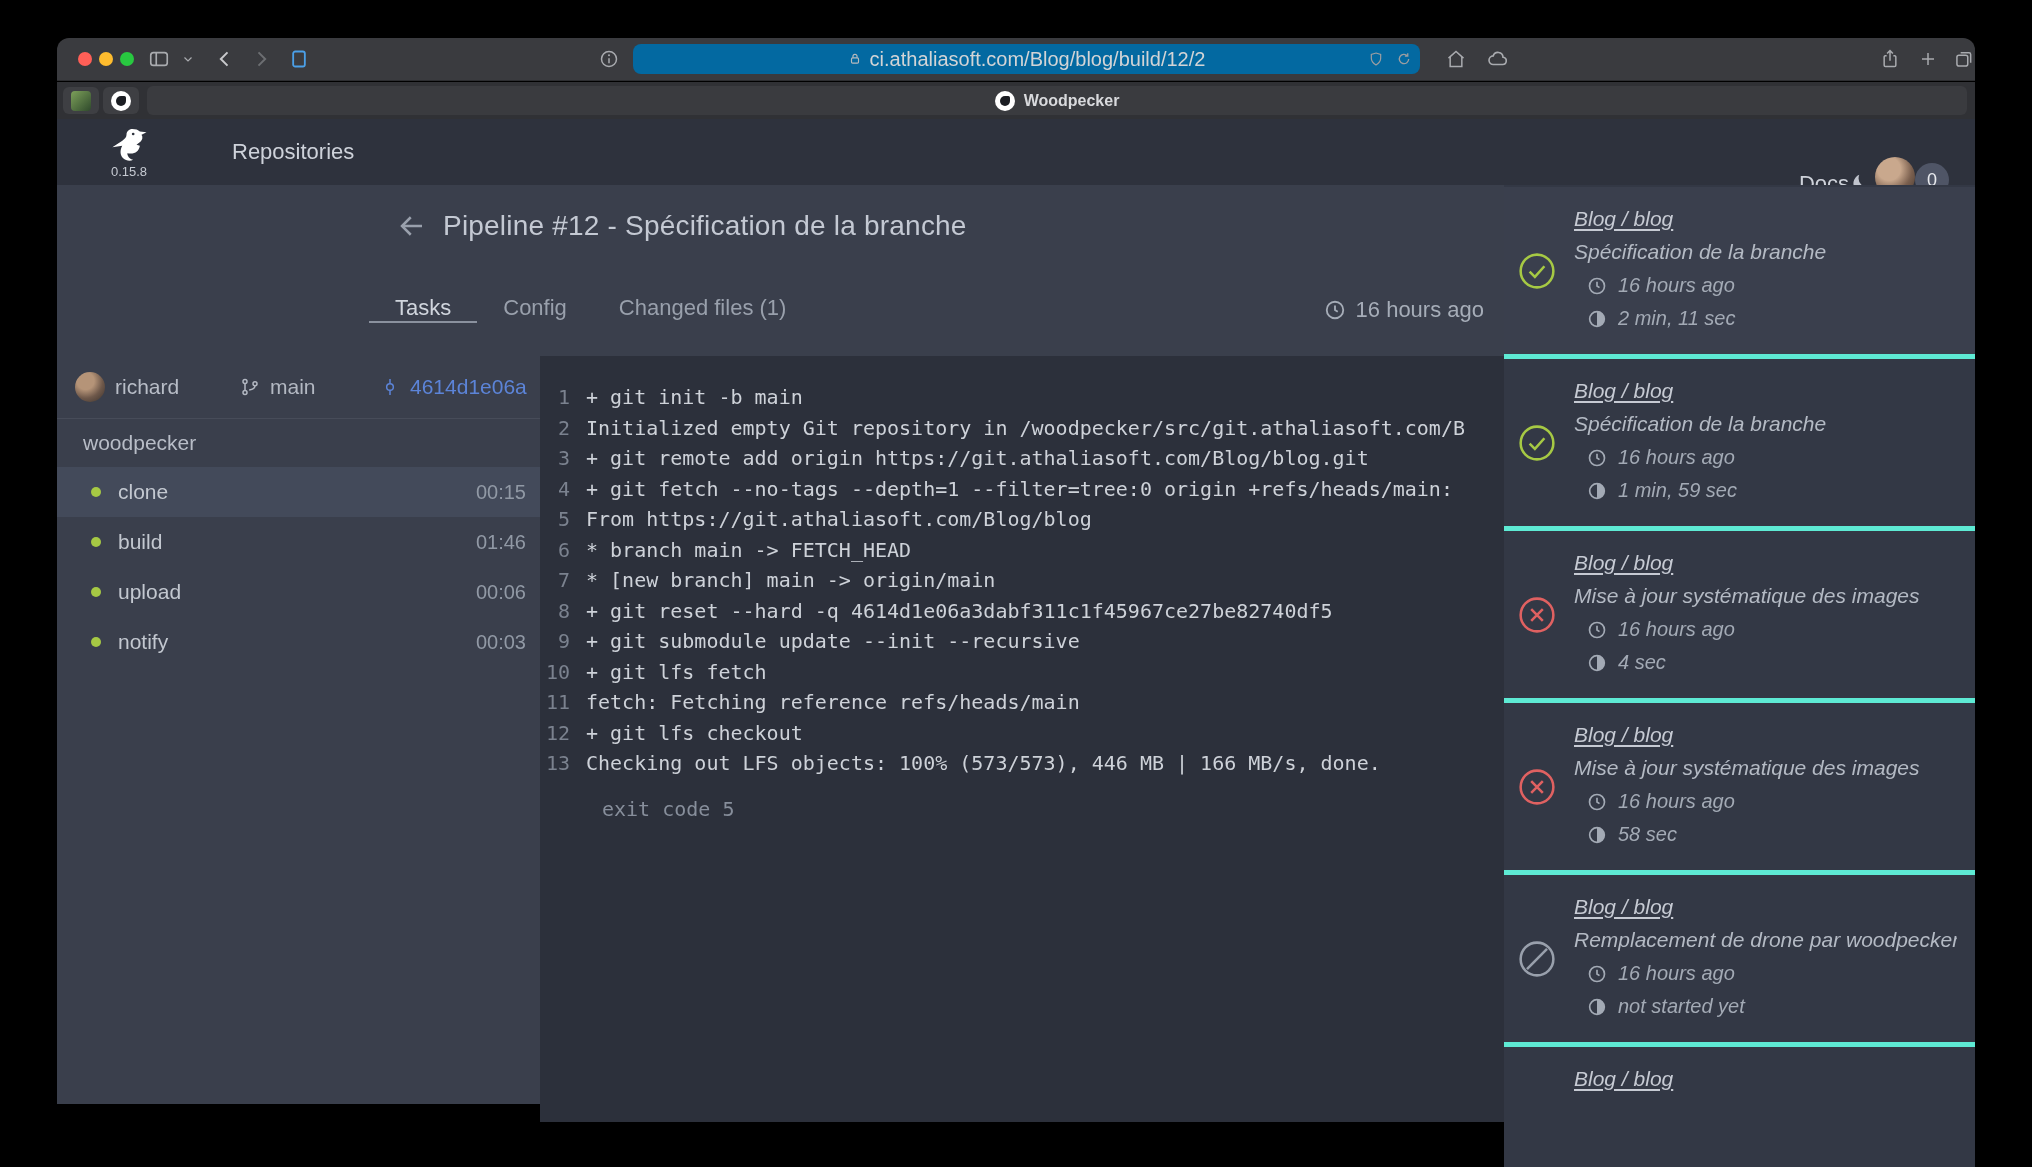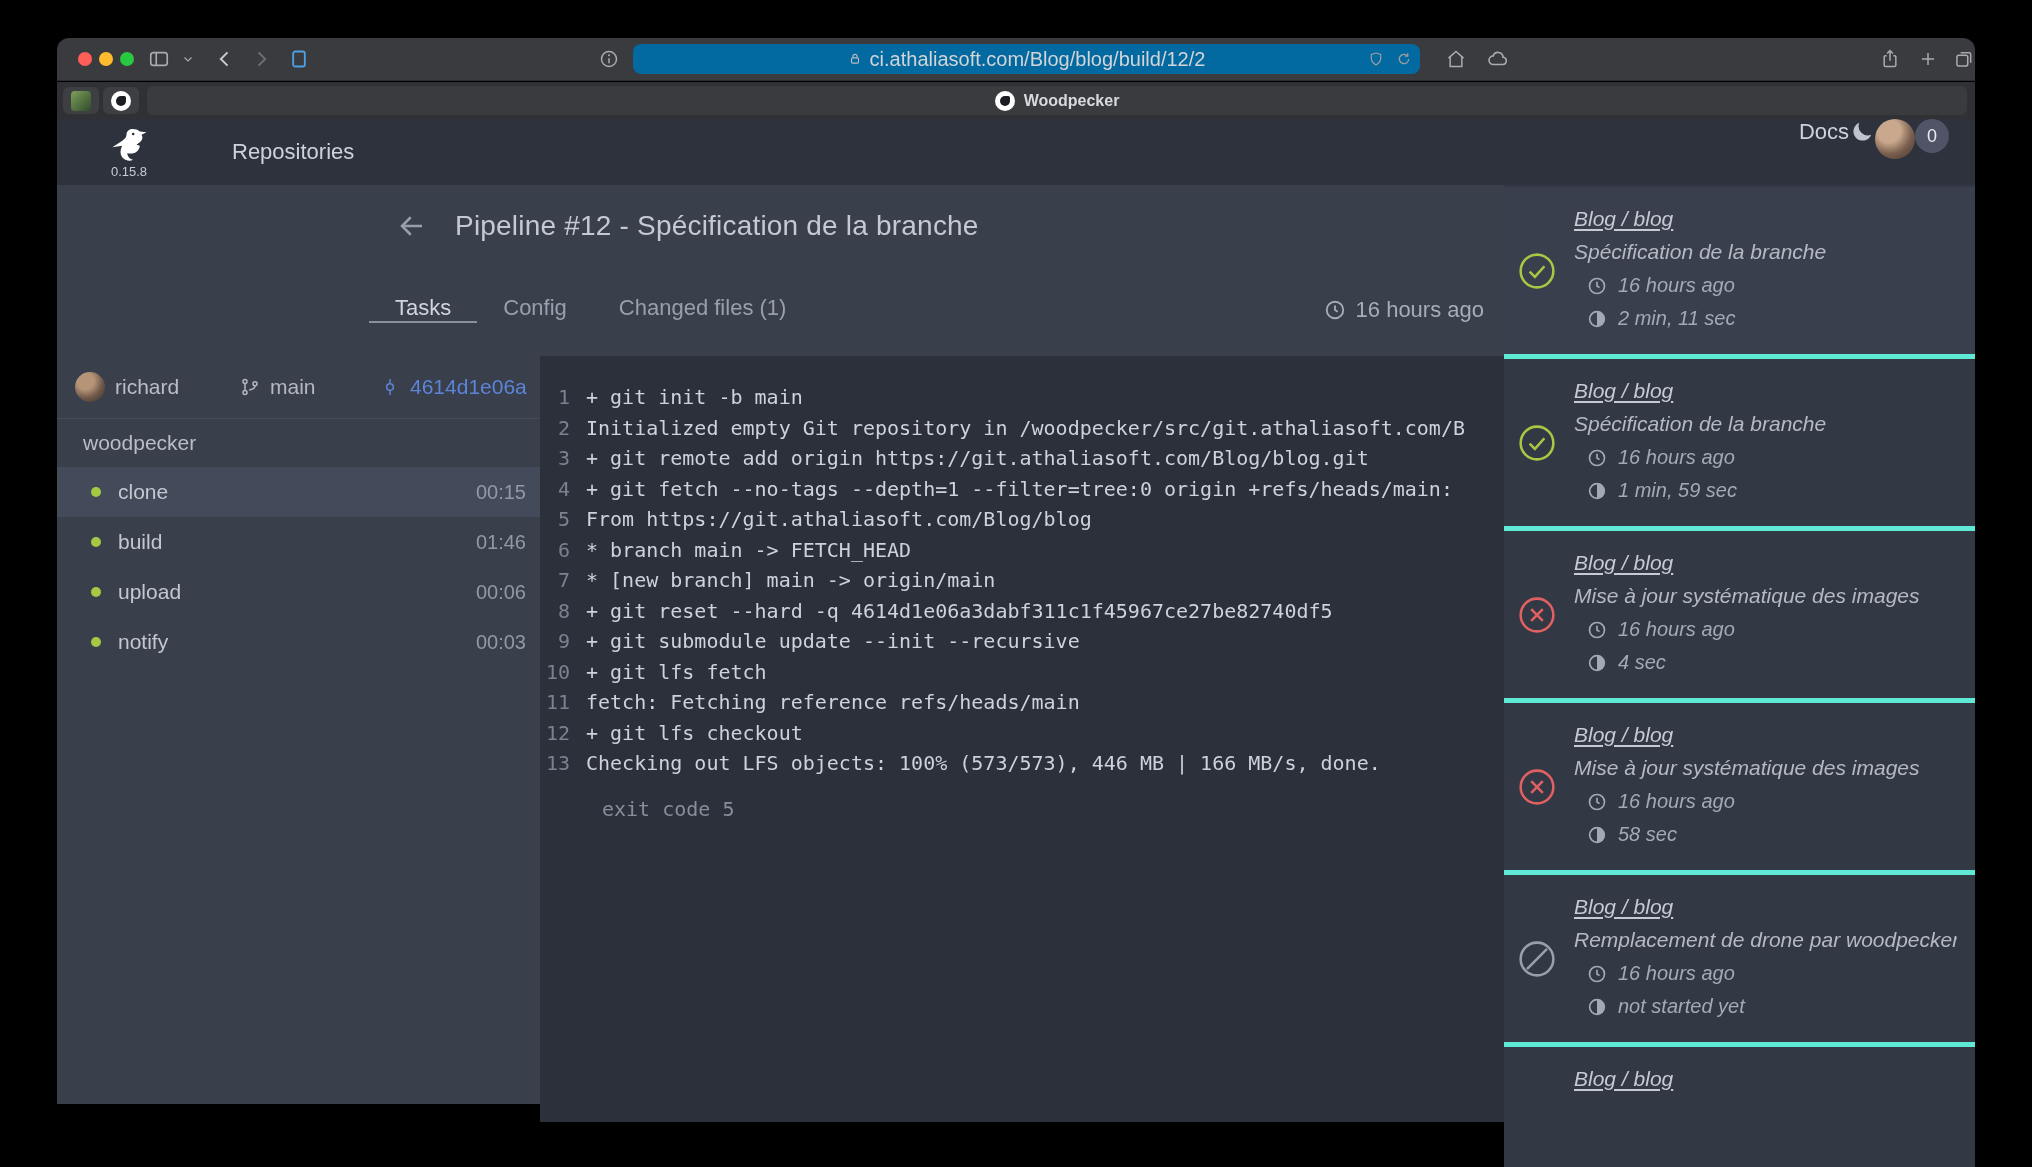--- a/index.html
+++ b/index.html
@@ -42,33 +42,33 @@
                 display:flex; align-items:center; justify-content:center; gap:9px; color:#d9dadd; font-size:16px; font-weight:700; cursor:pointer; }
 
   
   .app { position:absolute; top:81px; left:0; right:0; bottom:0; background:#000; }
   .app-nav { position:absolute; top:0; left:0; right:0; height:66px; background:#2e323d; }
   .brand { position:absolute; left:34px; top:5px; width:76px; text-align:center; color:#fff; cursor:pointer; }
   .brand svg { display:inline-block; }
   .ver { display:block; font-size:13px; color:#c6cad2; margin-top:-4px; }
   .nav-repos { position:absolute; left:175px; top:0; height:66px; display:flex; align-items:center;
                color:#ced2da; font-size:22px; cursor:pointer; }
-  .nav-right { position:absolute; right:26px; top:0; height:66px; display:flex; align-items:flex-start; }
+  .nav-right { position:absolute; right:26px; top:12px; height:66px; display:flex; align-items:flex-end; }
   .nav-docs { color:#ced2da; font-size:22px; cursor:pointer; }
   .moon { color:#c0c4cd; cursor:pointer; display:flex; }
   .avatar { width:40px; height:40px; border-radius:50%; cursor:pointer;
             background:radial-gradient(circle at 35% 30%, #c9a88d 0 30%, #7a5f4e 60%, #3e342e 100%); }
   .badge { width:34px; height:34px; border-radius:50%; background:#4f5566; color:#e9ebef; font-size:18px;
            display:flex; align-items:center; justify-content:center; cursor:pointer; }
 
   .page { position:absolute; top:66px; left:0; right:0; bottom:0; display:flex; background:#000; }
   .main-col { width:1447px; position:relative; background:#000; }
   .main-surface { position:absolute; top:0; left:0; width:1447px; height:919px; background:#3a3f4c; }
 
-  .pl-header { height:82px; display:flex; align-items:center; padding-left:340px; gap:28px; }
+  .pl-header { height:82px; display:flex; align-items:center; padding-left:340px; gap:16px; }
   .back-btn { color:#99a0ac; display:flex; cursor:pointer; }
   .pl-title { font-size:28px; font-weight:400; color:#c4c9d3; letter-spacing:.2px; }
 
   .pl-tabs { height:56px; display:flex; align-items:flex-end; padding-left:312px; }
   .pl-tab { padding:0 26px; display:flex; align-items:center; font-size:22px; color:#99a0ac;
             border-bottom:2px solid transparent; cursor:pointer; }
   .pl-tab.active { color:#d0d5dd; border-bottom-color:#8a919e; }
   .pl-time { margin-left:auto; margin-right:20px; display:flex; align-items:center; gap:10px;
              color:#a6adb8; font-size:22px; }
 

